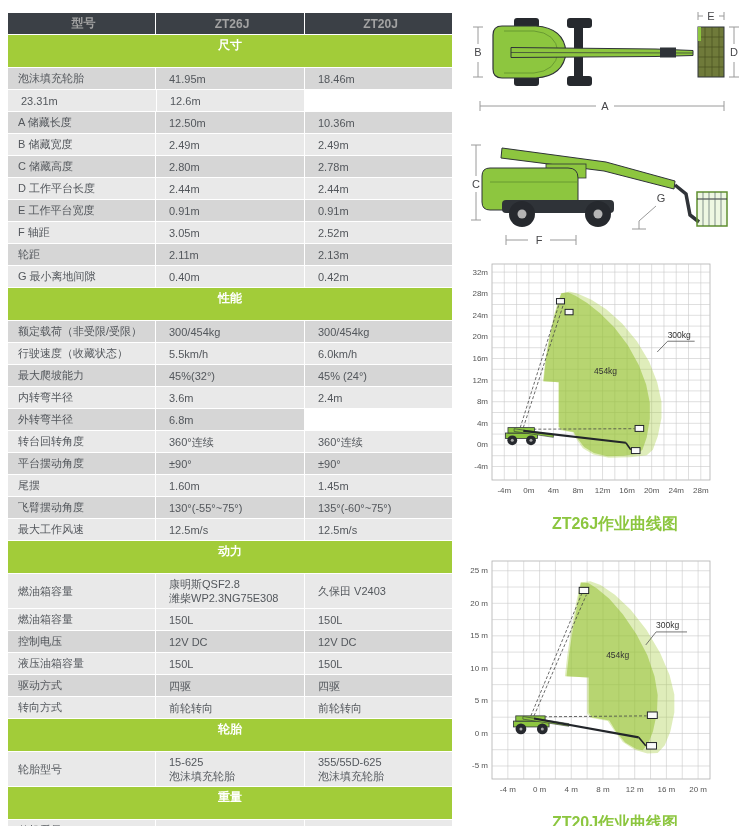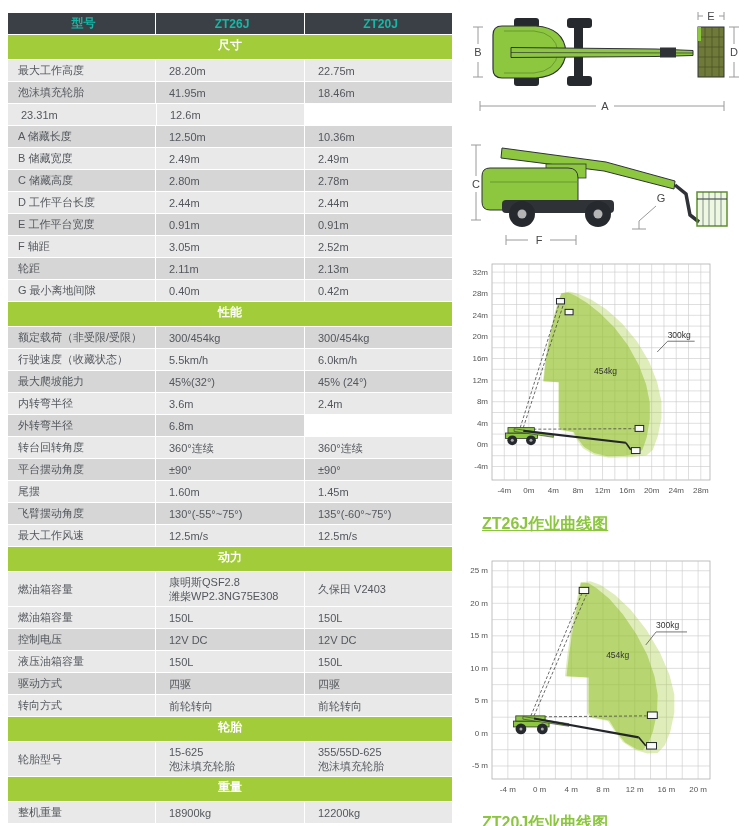--- a/index.html
+++ b/index.html
@@ -11,55 +11,50 @@
   body{font-family:"Liberation Sans","DejaVu Sans",sans-serif;}
   .page{position:relative;width:748px;height:826px;background:#fff;overflow:hidden;}
 
   
   .spec-table{position:absolute;left:8px;top:12px;width:444px;}
   .row{display:flex;margin-top:1px;}
   .cell{display:flex;align-items:center;min-height:21px;font-size:11px;color:var(--text);}
   .c1{width:147px;margin-right:1px;padding-left:10px;}
   .c2{width:148px;margin-right:1px;padding-left:13px;}
   .c3{width:147px;padding-left:13px;}
-  .thead .cell{background:var(--header-dark);color:#14b8a6;font-weight:bold;font-size:12px;
+  .thead .cell{background:var(--header-dark);color:#a3a3a3;font-weight:bold;font-size:12px;
                justify-content:center;padding-left:4px;}
   .shade-light .cell{background:var(--row-light);}
   .shade-dark .cell{background:var(--row-dark);}
   .section{background:var(--green);color:#fff;font-weight:bold;font-size:12px;
-           text-align:center;line-height:21px;height:24px;margin-top:1px;}
+           text-align:center;line-height:21px;height:32px;margin-top:1px;}
   .val{white-space:pre-line;line-height:14px;padding-top:3px;padding-bottom:3px;}
 
   
   .right{position:absolute;left:456px;top:0;width:292px;}
   .diagram{display:block;}
   .dim-text{font-size:11px;fill:#47474a;}
   .dim-line{stroke:#9a9a9a;stroke-width:1;}
   .chart-block{margin-top:6px;}
   .chart-title{font-size:16px;font-weight:bold;color:var(--title-green);
-               padding-left:26px;margin-top:2px;text-decoration:underline;}
+               text-align:center;padding-left:26px;margin-top:2px;}
 </style>
 </head>
 <body>
 
 <div class="page">
 
   <div class="spec-table">
     <div class="row thead">
       <div class="cell c1">型号</div>
       <div class="cell c2">ZT26J</div>
       <div class="cell c3">ZT20J</div>
     </div>
     <div id="table-body">
         <div class="section">尺寸</div>
-        <div class="row shade-light">
-          <div class="cell c1 label">最大工作高度</div>
-          <div class="cell c2 val">28.20m</div>
-          <div class="cell c3 val">22.75m</div>
-        </div>
         <div class="row shade-dark">
           <div class="cell c1 label">泡沫填充轮胎</div>
           <div class="cell c2 val">41.95m</div>
           <div class="cell c3 val">18.46m</div>
         </div>
         <div class="row shade-light">
           <div class="cell c2 val">23.31m</div>
           <div class="cell c3 val">12.6m</div>
         </div>
         <div class="row shade-dark">

